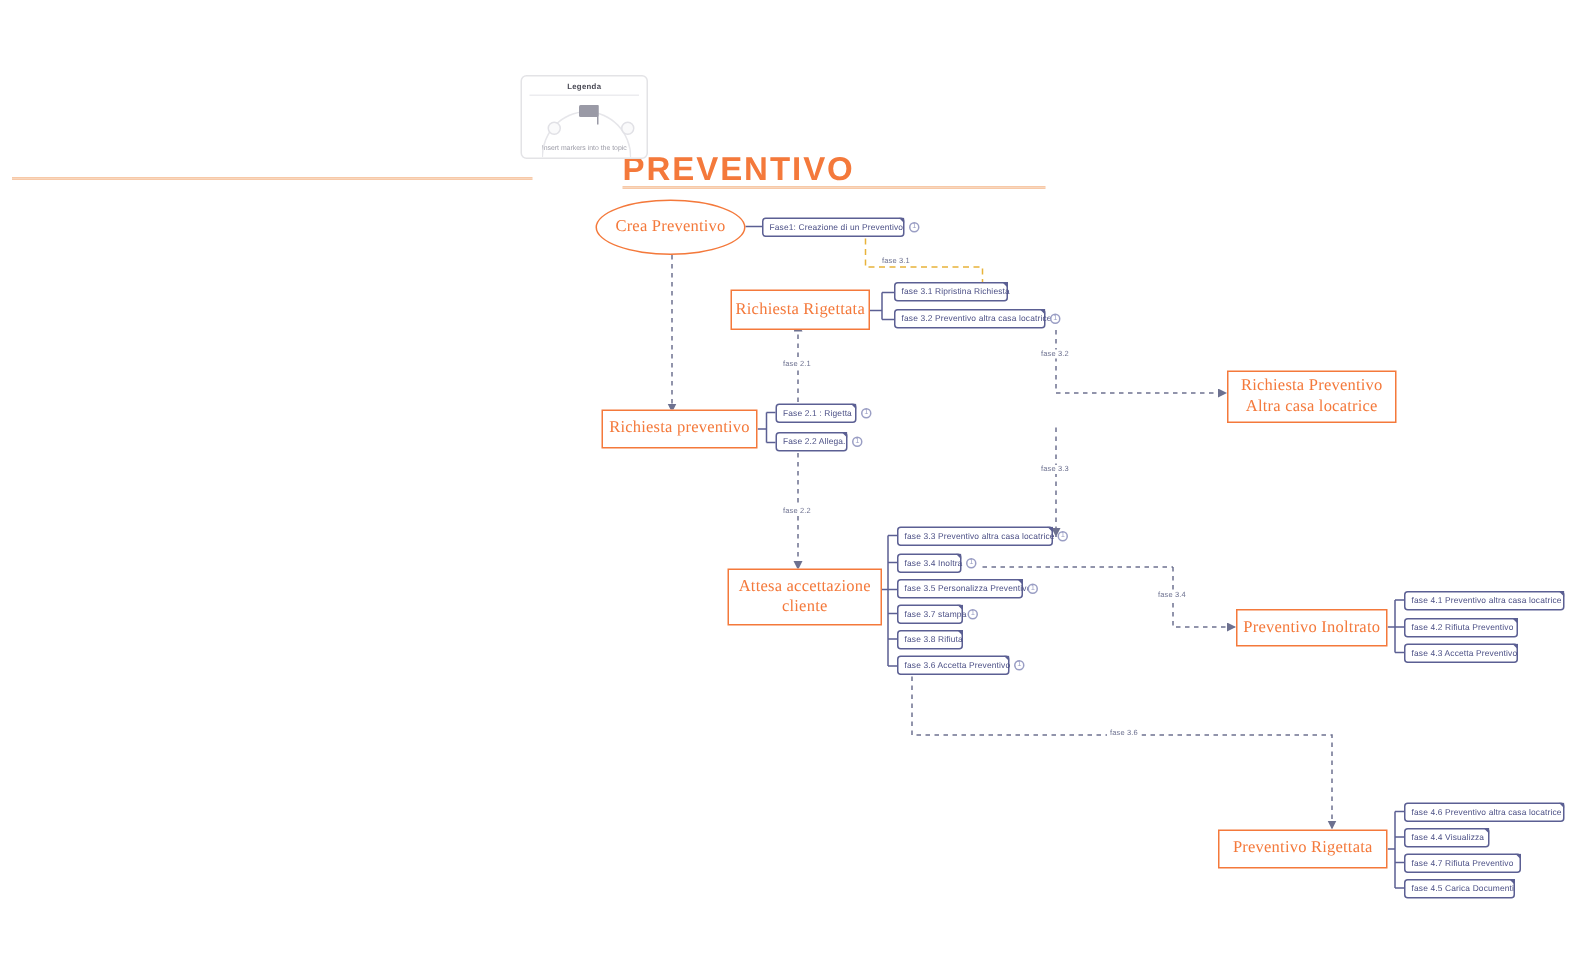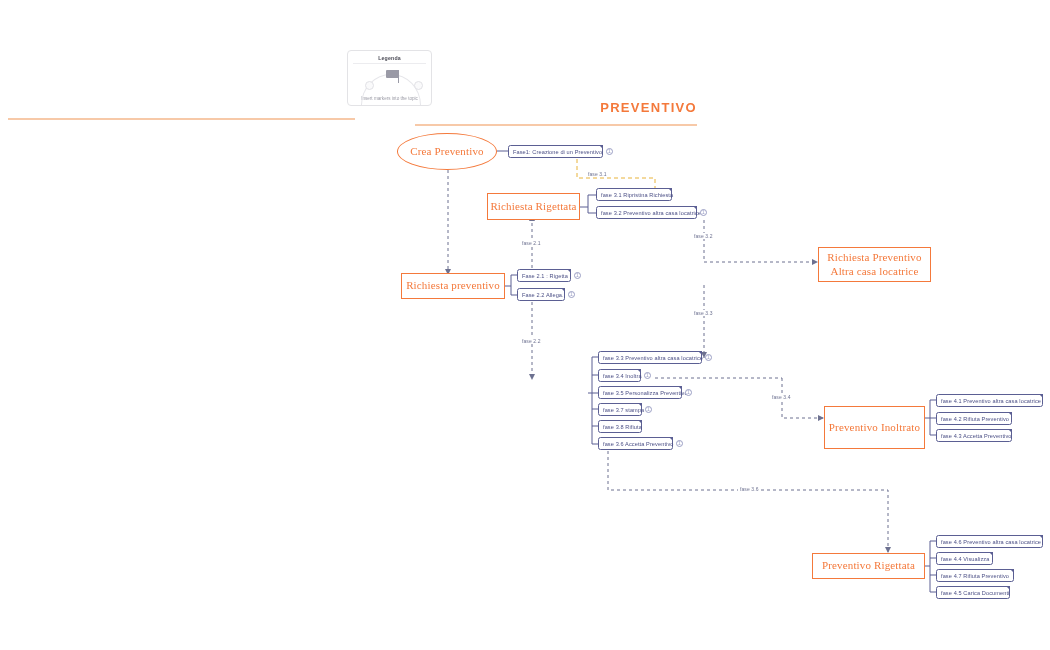--- a/index.html
+++ b/index.html
@@ -28,23 +28,23 @@
     height: 2px;
     box-sizing: border-box;
   }
   .rule-left  { left: 8px;   top: 118px; width: 347px; }
   .rule-title { left: 415px; top: 124px; width: 282px; }
 
   
   .page-title {
     position: absolute;
     left: 415px; top: 100px; width: 282px;
-    text-align: right;
+    text-align: left;
     color: #f4793b;
-    font-size: 13px;
+    font-size: 22px;
     font-weight: bold;
     letter-spacing: 1.3px;
   }
 
   
   .legend-card {
     position: absolute;
     left: 347px; top: 50px;
     width: 85px; height: 56px;
     background: #ffffff;
@@ -232,22 +232,24 @@
 
   <div class="onode ellipse" style="left:397px; top:133px; width:100px; height:37px;">Crea Preventivo</div>
 
   <div class="onode" style="left:487px; top:193px; width:93px; height:27px;">Richiesta Rigettata</div>
 
   <div class="onode" style="left:401px; top:273px; width:104px; height:26px;">Richiesta preventivo</div>
 
   <div class="onode" style="left:818px; top:247px; width:113px; height:35px;">Richiesta Preventivo
 Altra casa locatrice</div>
 
-
-  <div class="onode" style="left:824px; top:406px; width:101px; height:43px;">Preventivo Inoltrato</div>
+  <div class="onode" style="left:485px; top:379px; width:103px; height:38px;">Attesa accettazione
+cliente</div>
+
+  <div class="onode" style="left:824px; top:406px; width:101px; height:25px;">Preventivo Inoltrato</div>
 
   <div class="onode" style="left:812px; top:553px; width:113px; height:26px;">Preventivo Rigettata</div>
 
   <div class="leaf" style="left:508px; top:145px; width:95px;">Fase1: Creazione di un Preventivo</div>
   <div class="marker" style="left:606px; top:148px;"><span>1</span></div>
 
   <div class="leaf" style="left:596px; top:188px; width:76px;">fase 3.1 Ripristina Richiesta</div>
 
   <div class="leaf" style="left:596px; top:206px; width:101px;">fase 3.2 Preventivo altra casa locatrice</div>
   <div class="marker" style="left:700px; top:209px;"><span>1</span></div>

